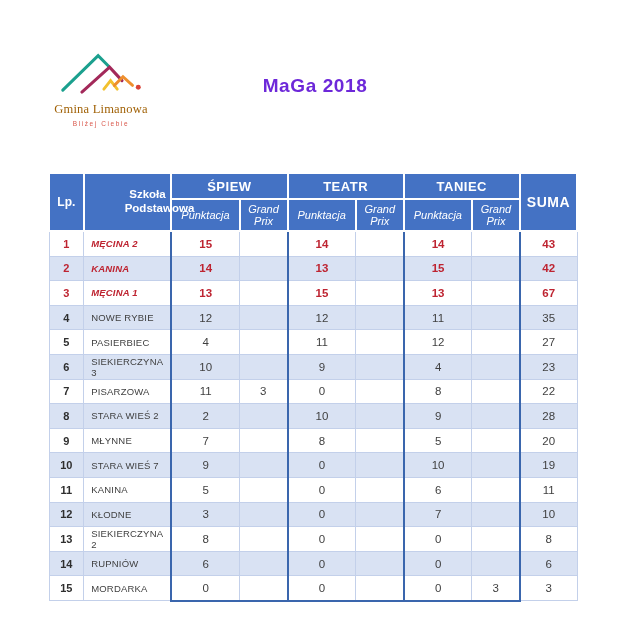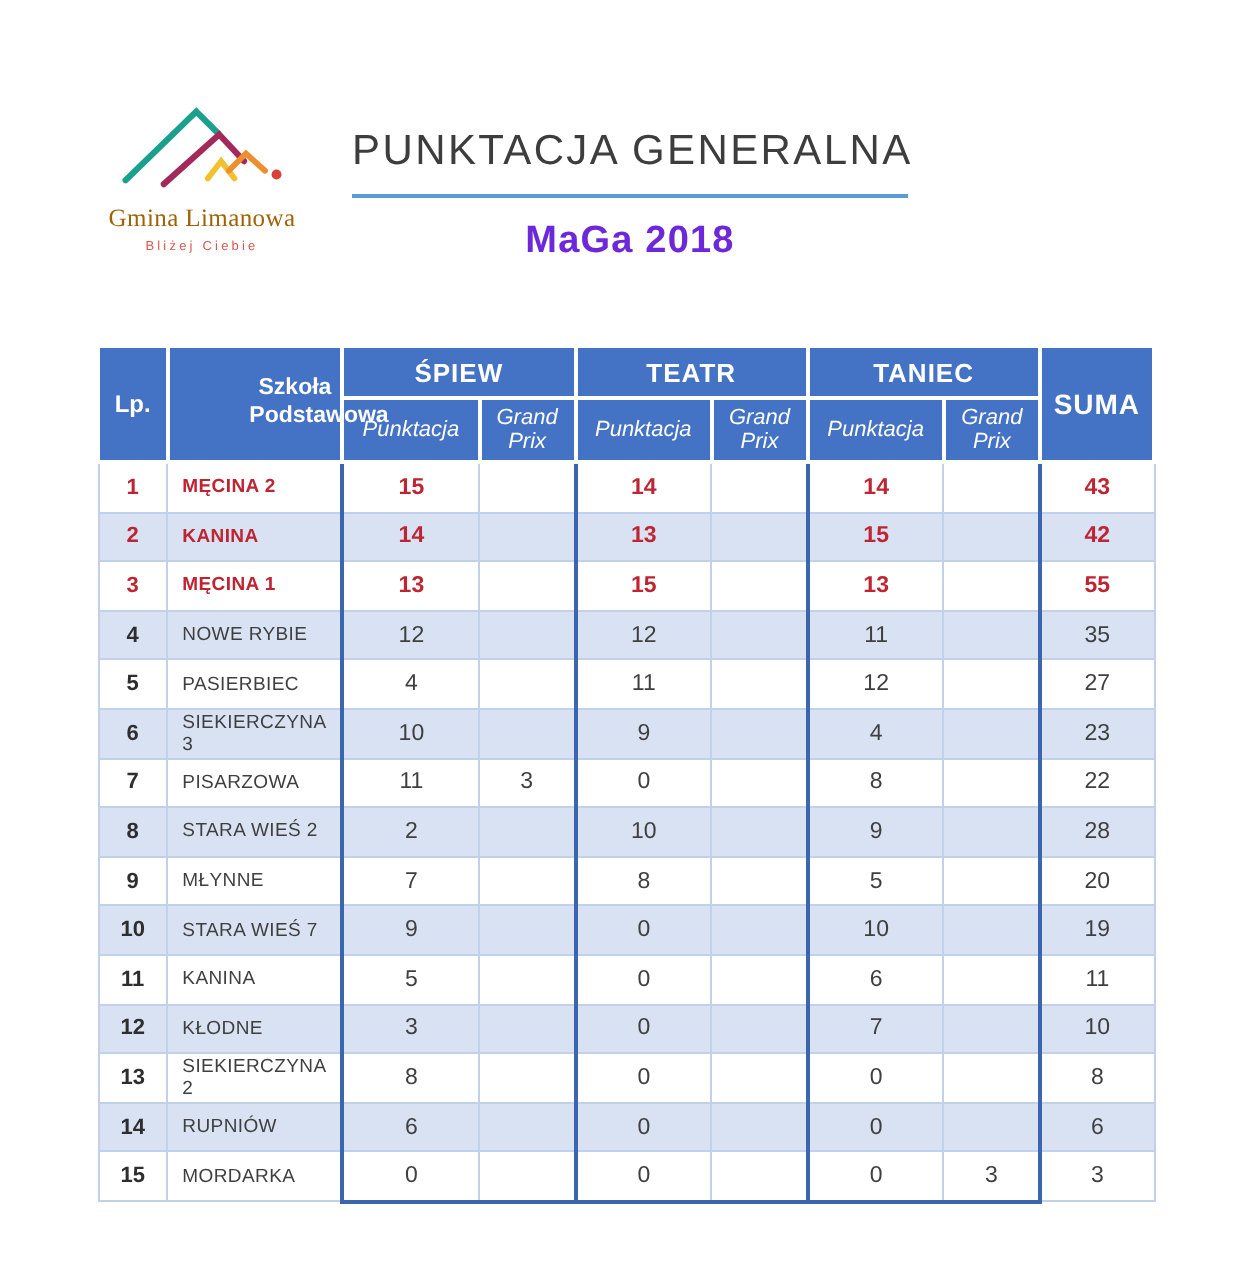--- a/index.html
+++ b/index.html
@@ -47,39 +47,38 @@
     height:23.6px;padding:0 3px;text-align:center;vertical-align:middle;
     font-size:11.5px;color:#3f3f3f;background:#ffffff;
   }
   tbody tr.alt td{background:var(--row_alt,#d9e2f3);}
   td.lp-cell{font-weight:700;font-size:11px;color:#2e2e2e;}
   td.school-cell{text-align:left;padding-left:7px;font-size:9.5px;letter-spacing:.2px;}
   td.g-start{border-left:2px solid var(--border_dark,#3a66ad);}
   td.g-end{border-right:2px solid var(--border_dark,#3a66ad);}
   tbody tr:last-child td.grp{border-bottom:2px solid var(--border_dark,#3a66ad);}
   tbody tr.top3 td{color:var(--rank_red,#be2431);font-weight:700;}
-  tbody tr.top3 td.school-cell{font-size:9.5px;}
+  tbody tr.top3 td.school-cell{font-size:9.5px;font-style:italic;}
 </style>
 </head>
 <body>
 
 <div class="logo">
   <svg width="86" height="56" viewBox="0 0 90 58">
     <polyline points="5,48 42,12 53,23" fill="none" stroke="#1ba08e" stroke-width="3.2" stroke-linecap="round"></polyline>
     <polyline points="25,50 54,24 67,38" fill="none" stroke="#a3295a" stroke-width="3.2" stroke-linecap="round"></polyline>
     <polyline points="48,47 55,38 62,47" fill="none" stroke="#f2c12e" stroke-width="3" stroke-linecap="round"></polyline>
     <polyline points="59,43 68,34 78,43" fill="none" stroke="#ee8f2d" stroke-width="3" stroke-linecap="round"></polyline>
     <circle cx="84" cy="45" r="2.6" fill="#d94136"></circle>
   </svg>
   <div class="logo-name">Gmina Limanowa</div>
   <div class="logo-tag">Bliżej Ciebie</div>
 </div>
 
 <div class="title-block">
-  <div class="main-title">PUNKTACJA GENERALNA</div>
   <div class="sub-title">MaGa 2018</div>
 </div>
 
 <table class="results">
   <colgroup>
     <col class="c-lp">
       <col class="c-school">
     <col class="c-pkt">
       <col class="c-gp">
     <col class="c-pkt">
@@ -131,21 +130,21 @@
       </tr>
       <tr class="top3">
         <td class="lp-cell">3</td>
         <td class="school-cell">MĘCINA 1</td>
         <td class="grp g-start">13</td>
         <td class="grp g-end"></td>
         <td class="grp g-start">15</td>
         <td class="grp g-end"></td>
         <td class="grp g-start">13</td>
         <td class="grp g-end"></td>
-        <td class="suma-cell">55</td>
+        <td class="suma-cell">67</td>
       </tr>
       <tr class="alt">
         <td class="lp-cell">4</td>
         <td class="school-cell">NOWE RYBIE</td>
         <td class="grp g-start">12</td>
         <td class="grp g-end"></td>
         <td class="grp g-start">12</td>
         <td class="grp g-end"></td>
         <td class="grp g-start">11</td>
         <td class="grp g-end"></td>

